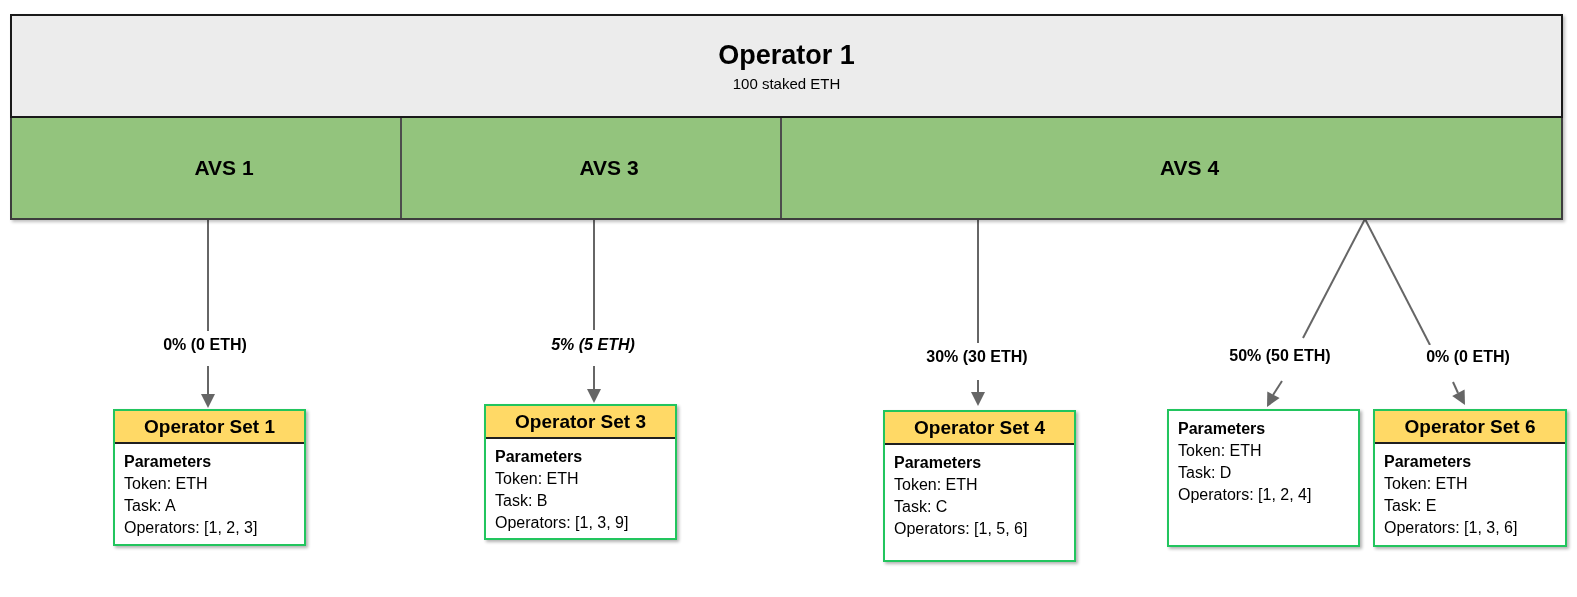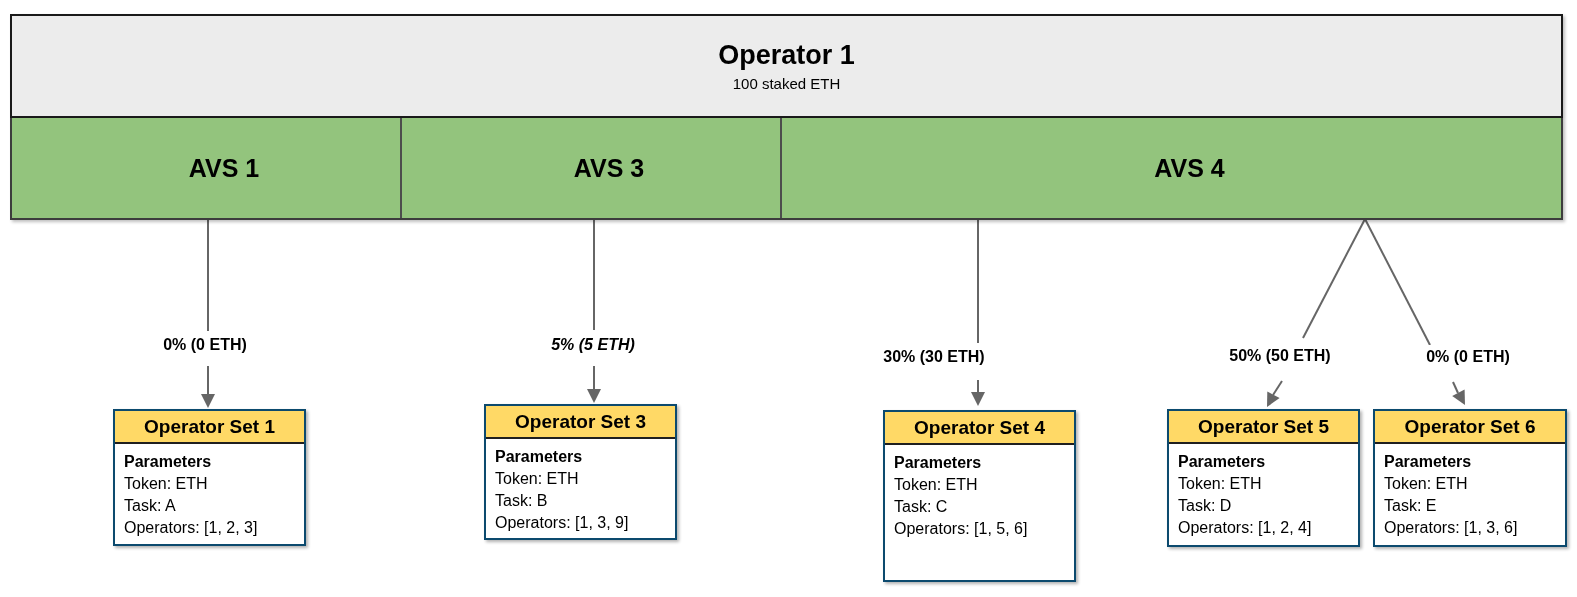--- a/index.html
+++ b/index.html
@@ -17,37 +17,37 @@
   .operator-title{font-size:27px;font-weight:bold;line-height:1.15;}
   .operator-subtitle{font-size:15px;margin-top:3px;}
   
   .avs-bar{
     position:absolute;left:10px;top:118px;width:1553px;height:102px;
     box-sizing:border-box;background:#93c47d;border:2px solid #3d3d3d;border-top:none;
     display:flex;box-shadow:2px 2px 3px rgba(0,0,0,0.25);z-index:2;
   }
   .avs-cell{
     box-sizing:border-box;display:flex;align-items:center;justify-content:center;
-    font-size:25px;font-weight:bold;border-right:2px solid #4d4d4d;height:100%;padding-left:36px;
+    font-size:21px;font-weight:bold;border-right:2px solid #4d4d4d;height:100%;padding-left:36px;
   }
   .avs-cell:last-child{border-right:none;flex:1;}
   
   .edges-layer{position:absolute;left:0;top:0;z-index:1;}
   .edges-layer line{stroke:#666666;stroke-width:2px;}
   .edges-layer polygon{fill:#666666;}
   
   .edge-label{
     position:absolute;transform:translate(-50%,-50%);
     background:#ffffff;padding:3px 7px;font-size:16px;font-weight:bold;
     white-space:nowrap;z-index:3;
   }
   
   .set-card{
     position:absolute;box-sizing:border-box;background:#ffffff;
-    border:2px solid #0c4a6e;box-shadow:2px 2px 3px rgba(0,0,0,0.3);z-index:2;
+    border:2px solid #22c55e;box-shadow:2px 2px 3px rgba(0,0,0,0.3);z-index:2;
   }
   .set-header{
     height:31px;background:#ffd966;border-bottom:2px solid #1f1f1f;
     display:flex;align-items:center;justify-content:center;
     font-size:19px;font-weight:bold;
   }
   .set-body{padding:7px 6px 0 9px;font-size:16px;line-height:22px;}
   .param-heading{font-weight:bold;}
 </style>
 </head>
@@ -95,21 +95,21 @@
     </g>
     <g>
       <line x1="1365" y1="219" x2="1430" y2="345"></line>
       <line x1="1453" y1="382" x2="1458" y2="393"></line>
       <polygon points="1465,405 1452.2,396 1464.6,389.4"></polygon>
     </g>
   </svg>
 
   <div class="edge-label" style="left:205px;top:345px;">0% (0 ETH)</div>
   <div class="edge-label" style="left:593px;top:345px;font-style:italic;">5% (5 ETH)</div>
-  <div class="edge-label" style="left:934px;top:357px;">30% (30 ETH)</div>
+  <div class="edge-label" style="left:977px;top:357px;">30% (30 ETH)</div>
   <div class="edge-label" style="left:1280px;top:356px;">50% (50 ETH)</div>
   <div class="edge-label" style="left:1468px;top:357px;">0% (0 ETH)</div>
 
   <div class="set-card" style="left:113px;top:409px;width:193px;height:137px;">
     <div class="set-header">Operator Set 1</div>
     <div class="set-body">
       <div class="param-heading">Parameters</div>
       <div class="param-line">Token: ETH</div>
       <div class="param-line">Task: A</div>
       <div class="param-line">Operators: [1, 2, 3]</div>
@@ -119,32 +119,31 @@
   <div class="set-card" style="left:484px;top:404px;width:193px;height:136px;">
     <div class="set-header">Operator Set 3</div>
     <div class="set-body">
       <div class="param-heading">Parameters</div>
       <div class="param-line">Token: ETH</div>
       <div class="param-line">Task: B</div>
       <div class="param-line">Operators: [1, 3, 9]</div>
     </div>
   </div>
 
-  <div class="set-card" style="left:883px;top:410px;width:193px;height:172px;">
+  <div class="set-card" style="left:883px;top:410px;width:193px;height:152px;">
     <div class="set-header">Operator Set 4</div>
     <div class="set-body">
       <div class="param-heading">Parameters</div>
       <div class="param-line">Token: ETH</div>
       <div class="param-line">Task: C</div>
       <div class="param-line">Operators: [1, 5, 6]</div>
     </div>
   </div>
 
   <div class="set-card" style="left:1167px;top:409px;width:193px;height:138px;">
-    <div class="set-header">Operator Set 5</div>
     <div class="set-body">
       <div class="param-heading">Parameters</div>
       <div class="param-line">Token: ETH</div>
       <div class="param-line">Task: D</div>
       <div class="param-line">Operators: [1, 2, 4]</div>
     </div>
   </div>
 
   <div class="set-card" style="left:1373px;top:409px;width:194px;height:138px;">
     <div class="set-header">Operator Set 6</div>

